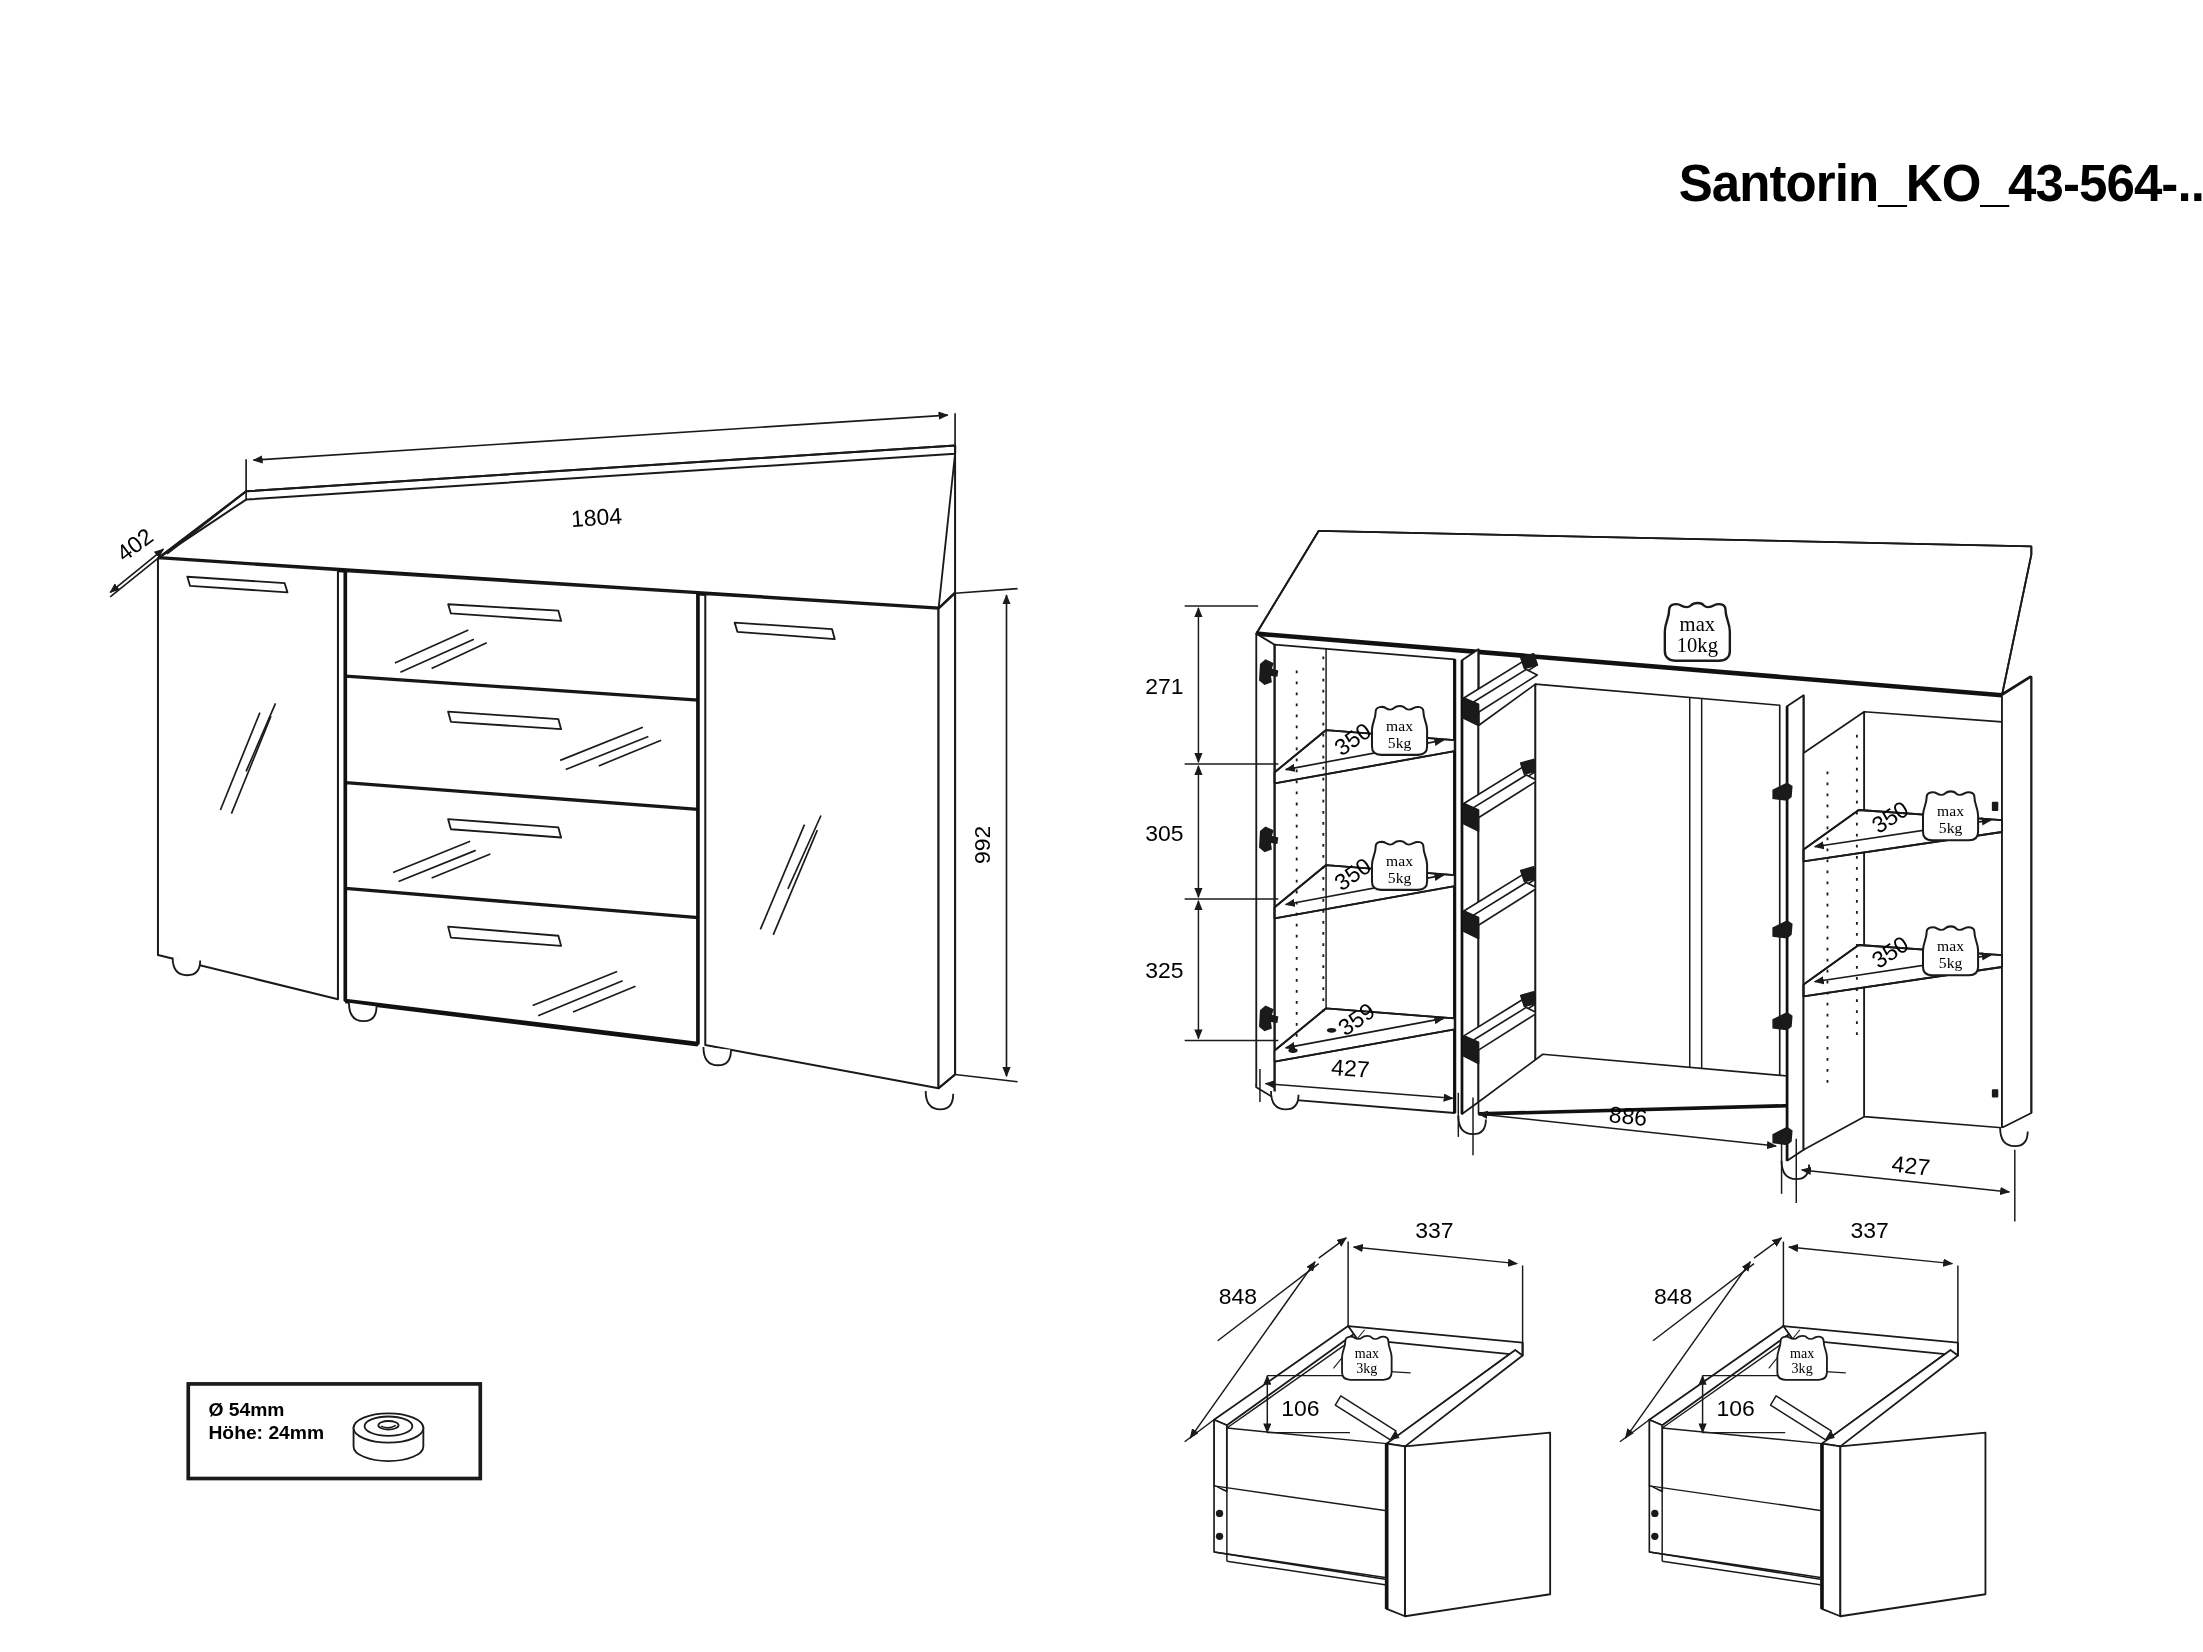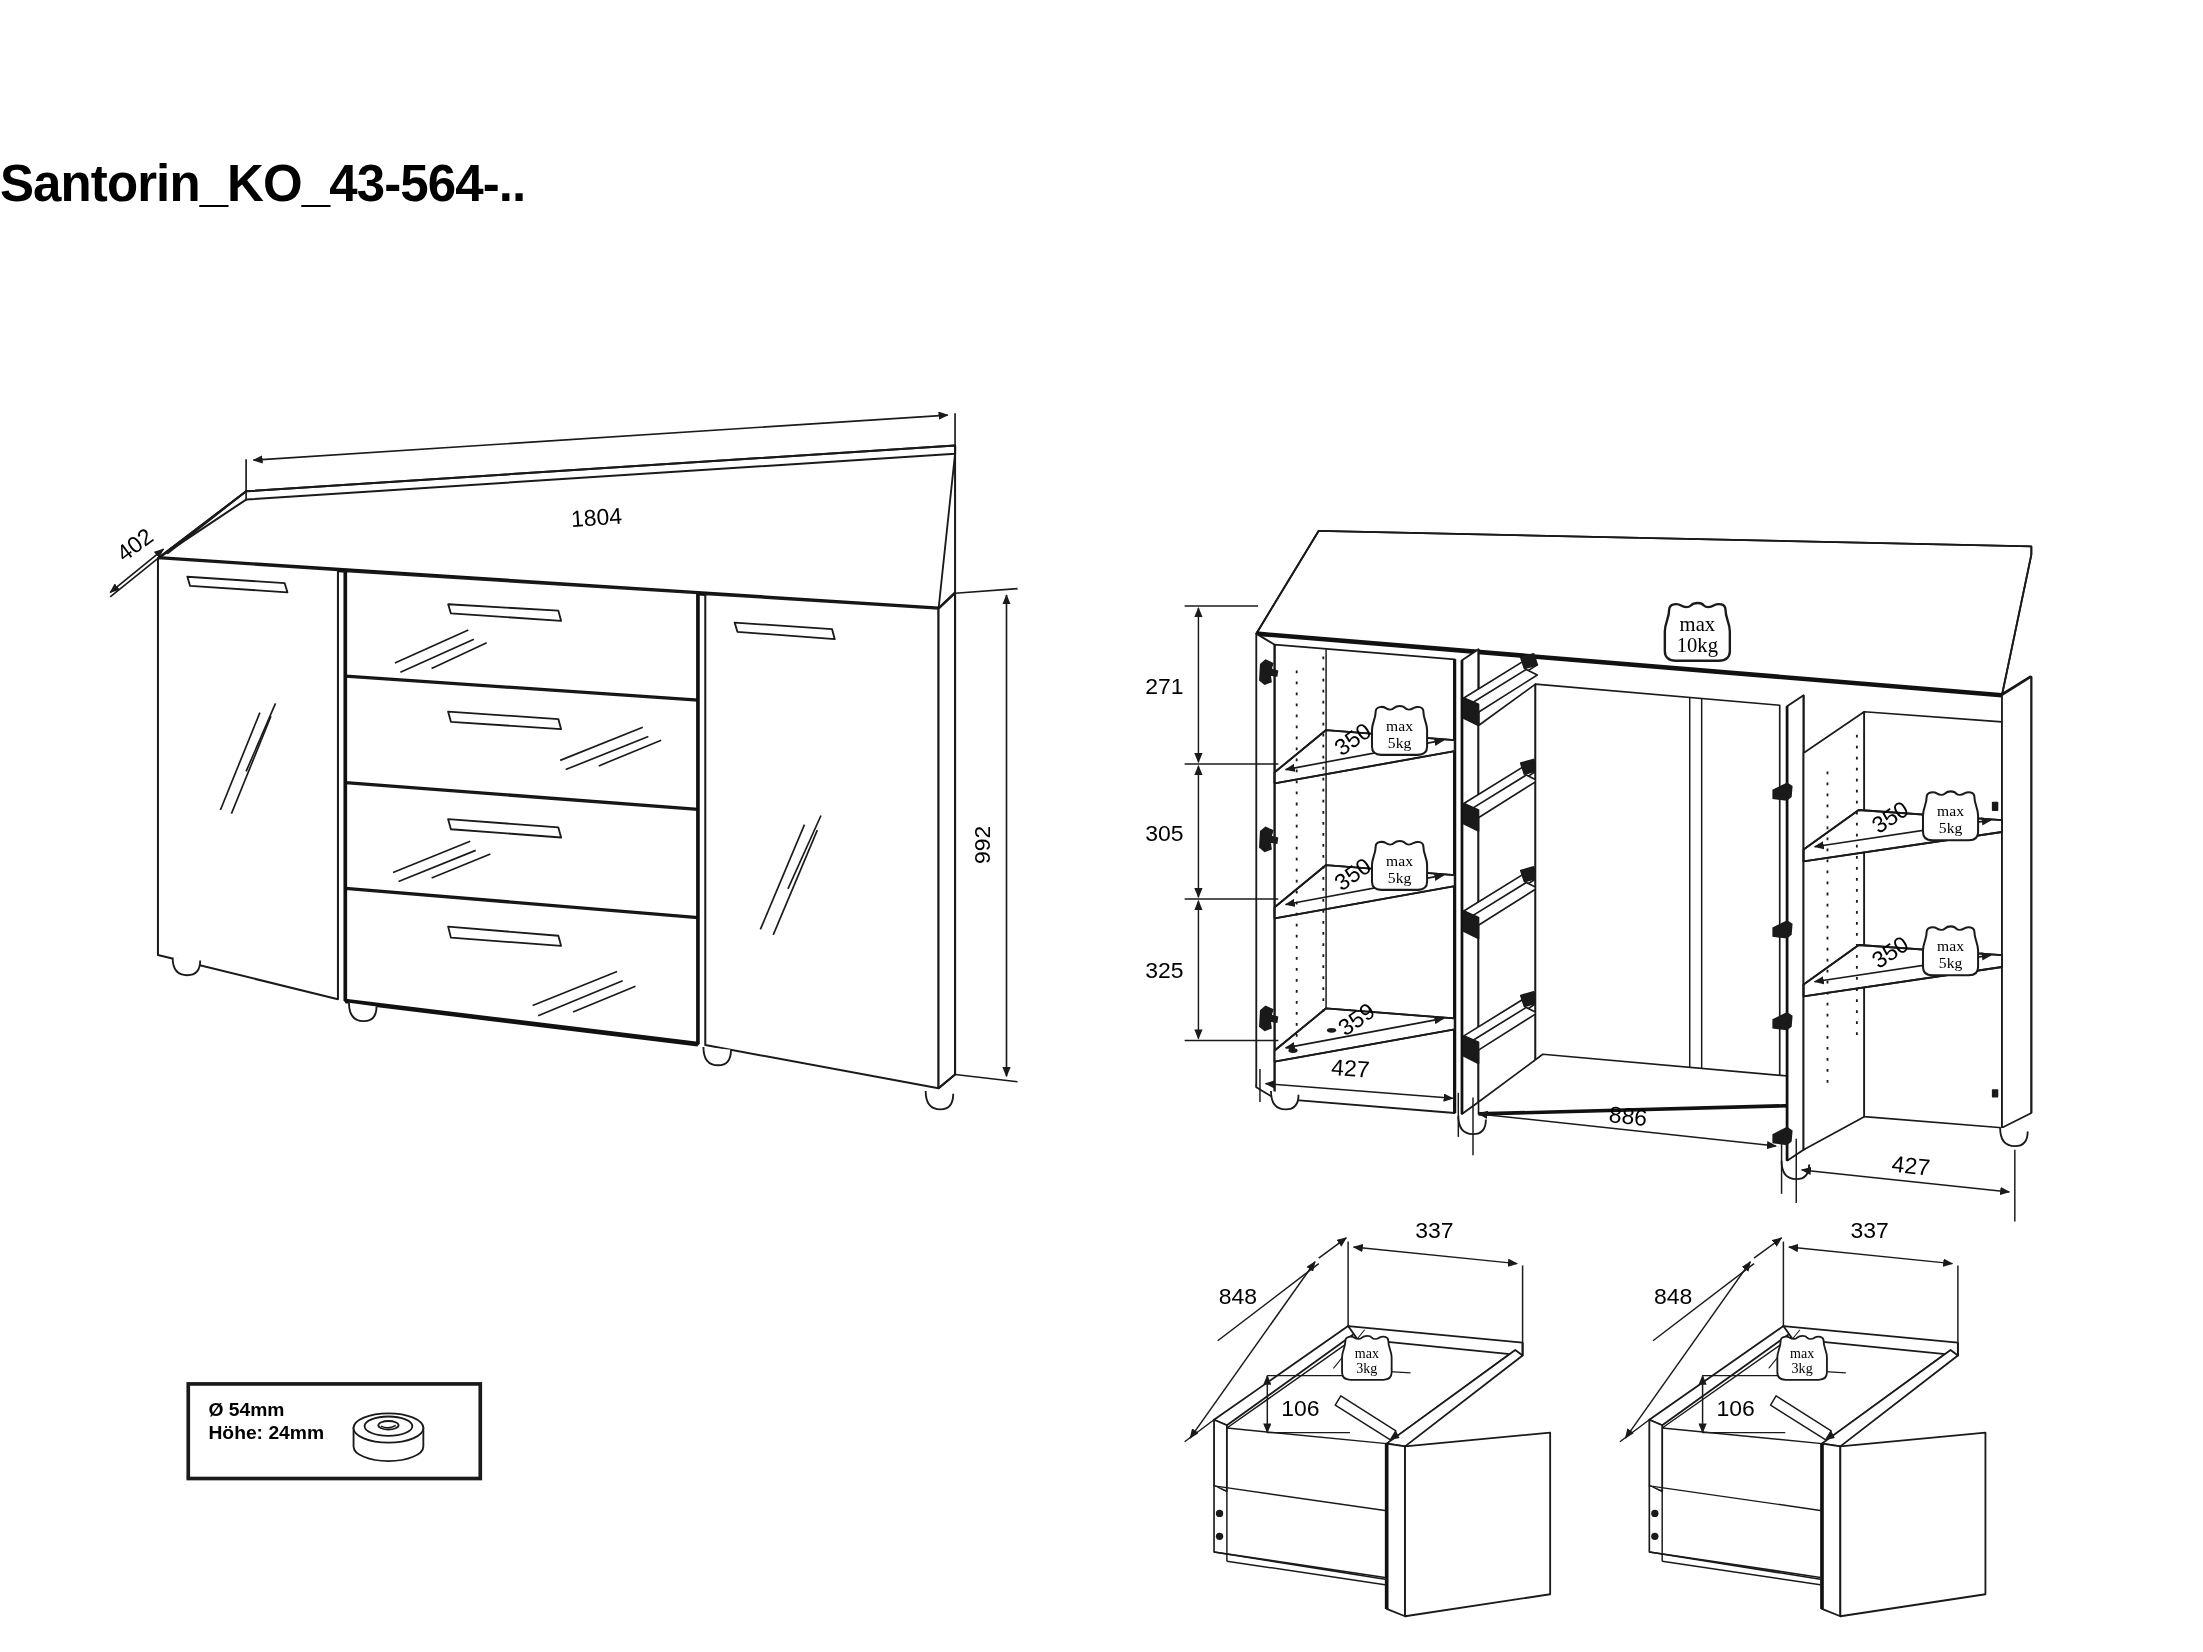--- a/index.html
+++ b/index.html
@@ -18,21 +18,21 @@
     position: absolute;
     left: 0; top: 0;
     width: 2204px;
     height: 1653px;
   }
   .title {
     position: absolute;
     left: 0;
     top: 154px;
     width: 2204px;
-    text-align: left;
+    text-align: right;
     font-family: "Liberation Sans", sans-serif;
     font-weight: bold;
     font-size: 51px;
     letter-spacing: -0.9px;
     color: #000000;
     pointer-events: none;
   }
   svg { display: block; }
   text {
     font-family: "Liberation Sans", sans-serif;

